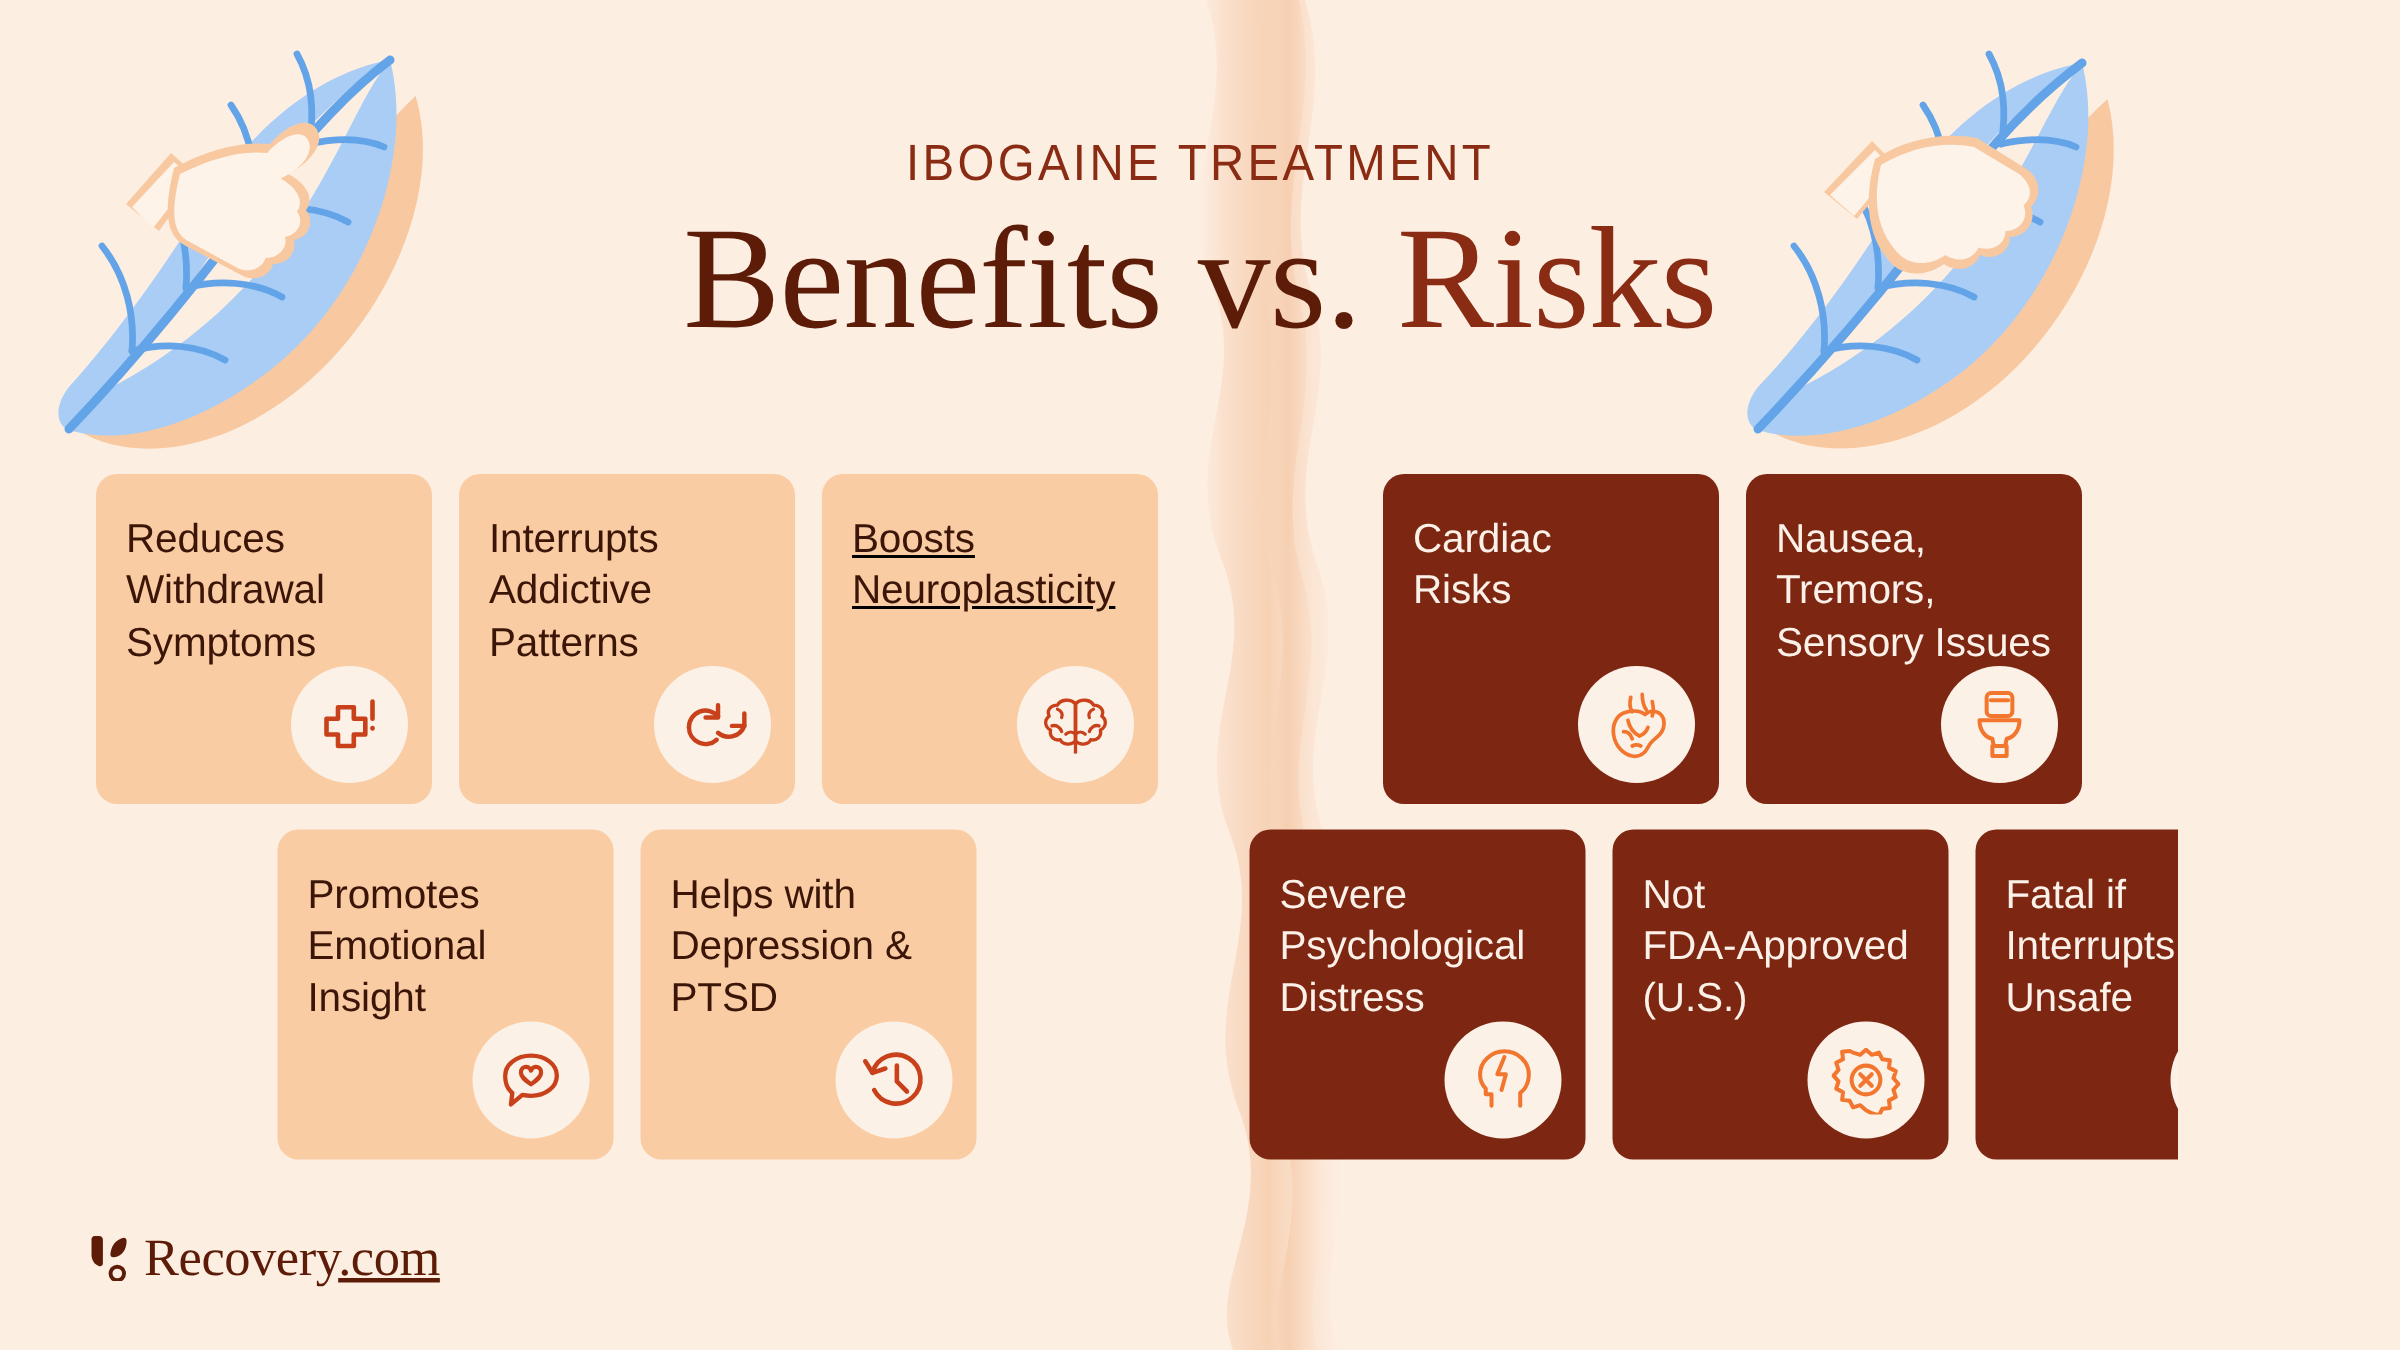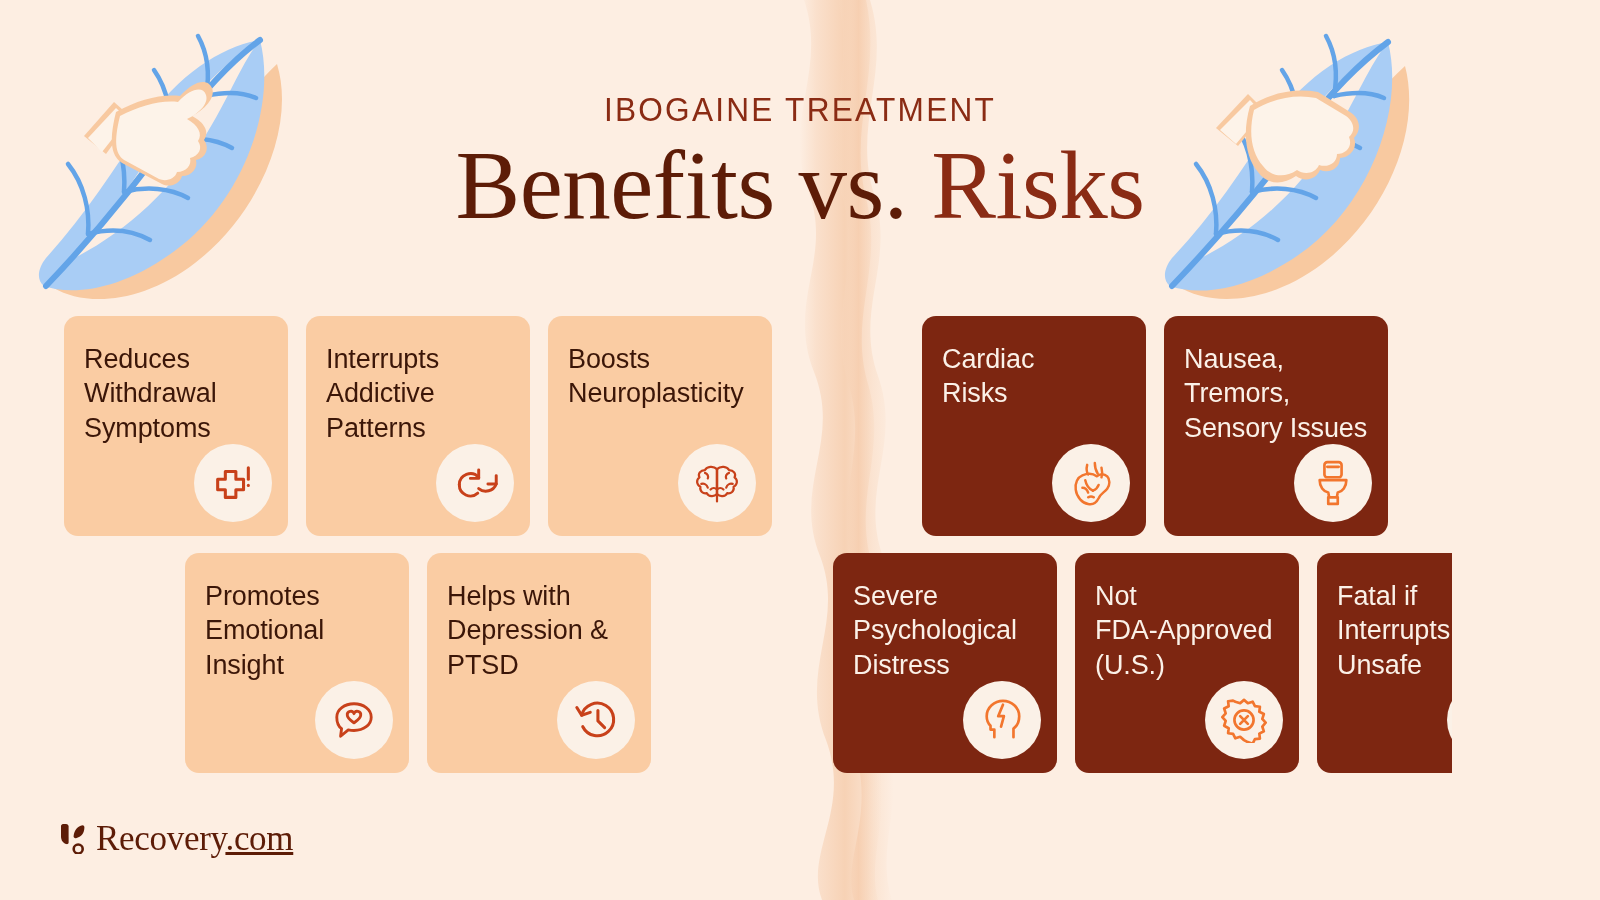--- a/index.html
+++ b/index.html
@@ -139,21 +139,21 @@
     height: 78px;
     border-radius: 50%;
     background: #FBF1E7;
     display: flex;
     align-items: center;
     justify-content: center;
   }
   .icon-badge svg { display: block; }
 
   
-  .card.w-wide { width: 224px; }
+  .card.w-wide { width: 224px; text-decoration: underline; }
 
   
   .logo {
     position: absolute;
     left: 60px;
     bottom: 44px;
     display: flex;
     align-items: center;
     gap: 10px;
     z-index: 3;

